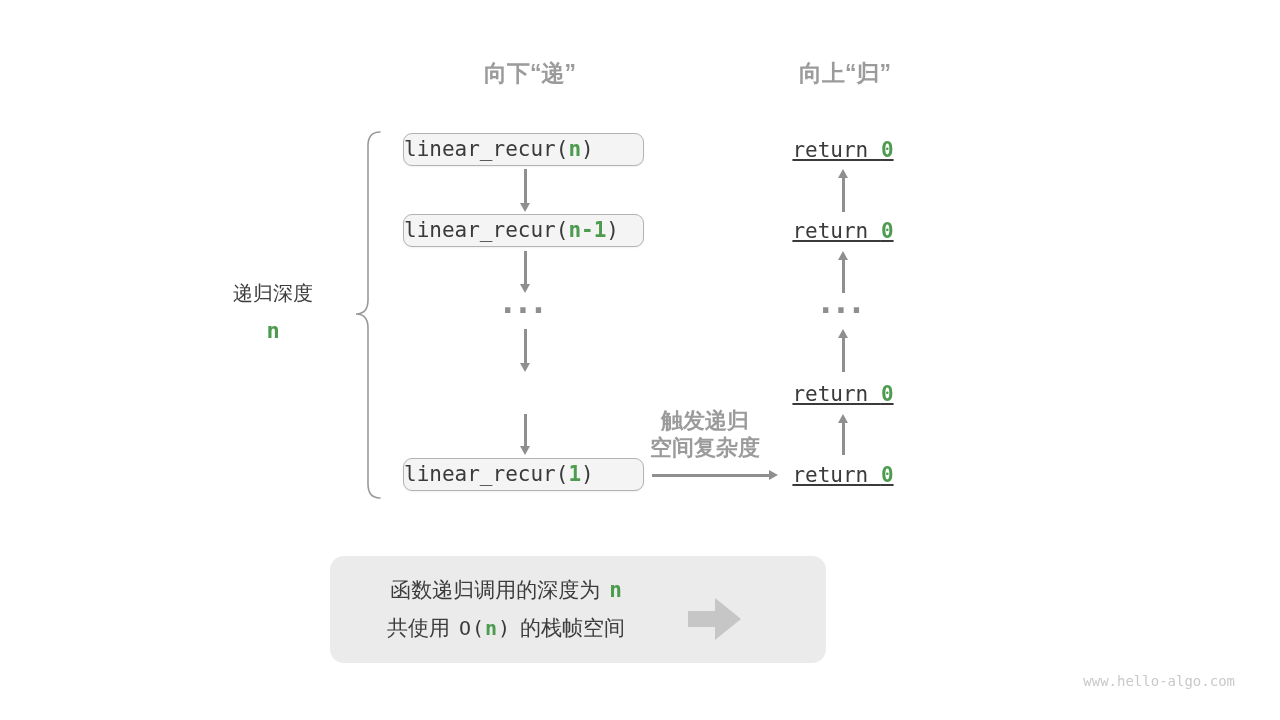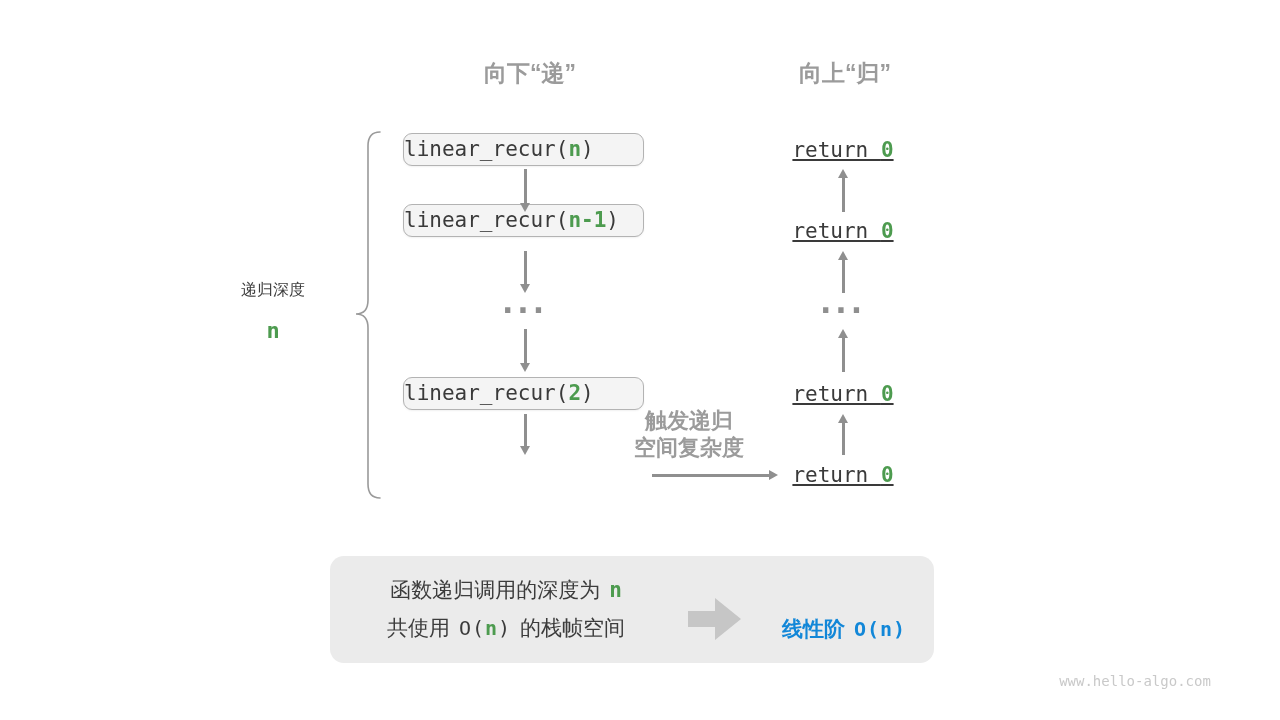--- a/index.html
+++ b/index.html
@@ -38,59 +38,59 @@
   .h-arrow .shaft{position:absolute;left:0;right:8px;top:5px;height:2.5px;background:#8f8f8f;}
   .h-arrow .head{position:absolute;right:0;top:0.5px;width:0;height:0;
                  border-top:5.5px solid transparent;border-bottom:5.5px solid transparent;
                  border-left:9px solid #8f8f8f;}
 
   
   .dots{font-family:"DejaVu Sans",sans-serif;font-weight:bold;font-size:30px;letter-spacing:4px;
         color:#8f8f8f;line-height:30px;}
 
   
-  .depth-label{font-size:16px;color:#3c3c3c;}
+  .depth-label{font-size:20px;color:#3c3c3c;}
   .depth-var{font-size:22px;}
 
   
   .trigger{font-size:22px;line-height:27px;}
 
   
-  .summary-box{left:330px;top:556px;width:604px;height:107px;background:#ebebeb;border-radius:14px;text-decoration:underline;}
+  .summary-box{left:330px;top:556px;width:496px;height:107px;background:#ebebeb;border-radius:14px;text-decoration:underline;}
   .summary-text{font-size:21px;color:#3c3c3c;line-height:37px;}
   .summary-title{font-size:21px;font-weight:bold;color:#3a3a3a;}
   .summary-result{font-size:21px;font-weight:bold;color:#1287d8;}
   .o-mono{font-family:"DejaVu Sans Mono",monospace;font-size:20px;letter-spacing:1px;}
   .gapL{margin-left:9px;} .gapR{margin-right:9px;}
 
-  .watermark{font-family:"DejaVu Sans Mono",monospace;font-size:14px;color:#c9c9c9;text-align:center;}
+  .watermark{font-family:"DejaVu Sans Mono",monospace;font-size:14px;color:#c9c9c9;text-align:right;}
 </style>
 </head>
 <body>
 
 <div class="canvas">
 
   <div class="abs col-header center" style="left:430px;top:58px;width:200px;">向下“递”</div>
   <div class="abs col-header center" style="left:745px;top:58px;width:200px;">向上“归”</div>
 
   <div class="abs depth-label center" style="left:183px;top:280px;width:180px;">递归深度</div>
   <div class="abs depth-var center mono green" style="left:183px;top:318px;width:180px;">n</div>
   <svg class="abs" style="left:350px;top:126px;" width="36" height="378" viewBox="0 0 36 378">
     <path d="M30,6 Q18,6 18,20 L18,174 Q18,188 6,188 Q18,188 18,202 L18,358 Q18,372 30,372" fill="none" stroke="#9a9a9a" stroke-width="1.6" stroke-linecap="round"></path>
   </svg>
 
   <div class="abs call-box mono" style="top:133px;">
     <span>linear_recur(</span><span class="green">n</span><span>)</span>
   </div>
-  <div class="abs call-box mono" style="top:204px;">
+  <div class="abs call-box mono" style="top:214px;">
     <span>linear_recur(</span><span class="green">n-1</span><span>)</span>
   </div>
   <div class="abs dots center" style="left:475px;top:288px;width:100px;">...</div>
-  <div class="abs call-box mono" style="top:377px;">
-    <span>linear_recur(</span><span class="green">2</span><span>)</span>
+  <div class="abs call-box mono" style="top:458px;">
+    <span>linear_recur(</span><span class="green">1</span><span>)</span>
   </div>
 
   <div class="abs v-arrow down" style="left:519px;top:169px;height:43px;">
       <div class="shaft"></div>
       <div class="head"></div>
     </div>
   <div class="abs v-arrow down" style="left:519px;top:251px;height:42px;">
       <div class="shaft"></div>
       <div class="head"></div>
     </div>
@@ -127,21 +127,21 @@
     </div>
   <div class="abs v-arrow up" style="left:837px;top:329px;height:43px;">
       <div class="shaft"></div>
       <div class="head"></div>
     </div>
   <div class="abs v-arrow up" style="left:837px;top:414px;height:41px;">
       <div class="shaft"></div>
       <div class="head"></div>
     </div>
 
-  <div class="abs trigger graylab center" style="left:625px;top:407px;width:128px;">
+  <div class="abs trigger graylab center" style="left:641px;top:407px;width:128px;">
     <div>触发递归</div>
     <div>空间复杂度</div>
   </div>
   <div class="abs h-arrow" style="left:652px;top:469px;width:126px;">
     <div class="shaft"></div>
       <div class="head"></div>
   </div>
 
   <div class="abs summary-box">
     <div class="abs summary-text center" style="left:28px;top:15px;width:296px;">
@@ -150,20 +150,17 @@
       </div>
       <div>
         <span>共使用</span><span class="o-mono dark gapL">O(</span><span class="o-mono green">n</span><span class="o-mono dark gapR">)</span><span>的栈帧空间</span>
       </div>
     </div>
 
     <svg class="abs" style="left:358px;top:42px;" width="54" height="42" viewBox="0 0 54 42">
       <polygon points="0,13 27,13 27,0 53,21 27,42 27,29 0,29" fill="#c6c6c6"></polygon>
     </svg>
 
-    <div class="abs summary-result center" style="left:428px;top:59px;width:172px;">
-      <span>线性阶</span><span class="o-mono gapL" style="font-weight:bold;">O(n)</span>
-    </div>
   </div>
 
   <div class="abs watermark" style="left:1035px;top:673px;width:200px;">www.hello-algo.com</div>
 
 </div>
 
 </body></html>

